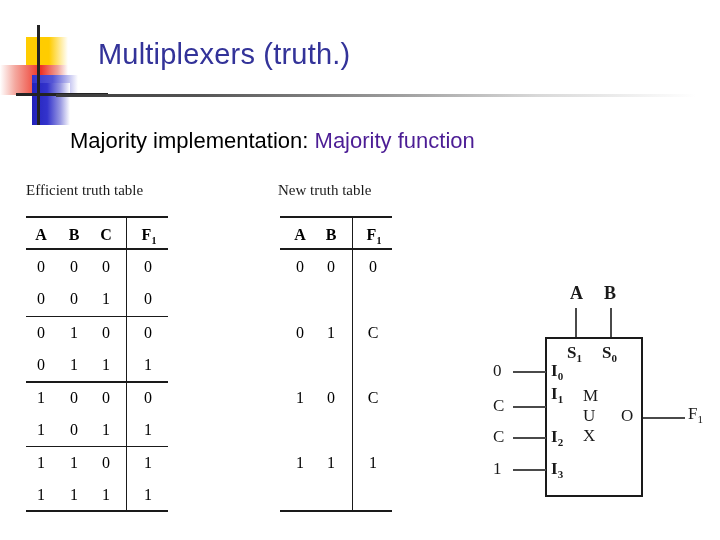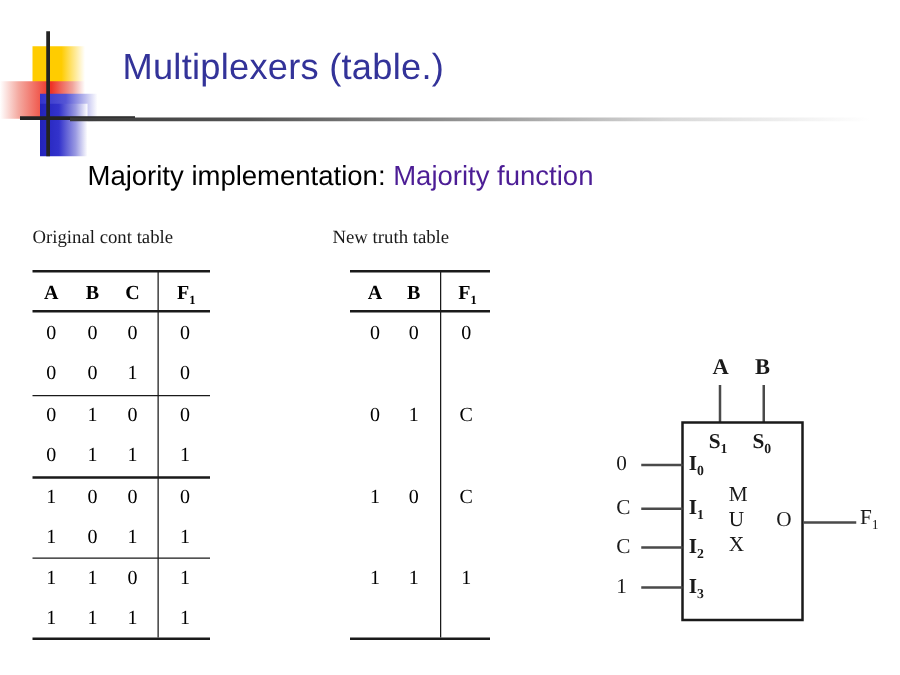--- a/index.html
+++ b/index.html
@@ -131,29 +131,29 @@
 
 <div class="logo">
   <div class="sq-yellow"></div>
   <div class="sq-red"></div>
   <div class="sq-blue2"></div>
   <div class="sq-blue"></div>
   <div class="line-v"></div>
   <div class="line-h"></div>
 </div>
 
-<div class="slide-title">Multiplexers (table.)</div>
+<div class="slide-title">Multiplexers (truth.)</div>
 <div class="title-rule"></div>
 
 <div class="subtitle">
   <span class="lead">Majority implementation:</span>
   <span class="accent">Majority function</span>
 </div>
 
-<div class="tbl-caption" style="left:26px; top:182px;">Original cont table</div>
+<div class="tbl-caption" style="left:26px; top:182px;">Efficient truth table</div>
 
 <div>
 
   <div class="rule thick" style="left:26px; top:216px; width:142px;"></div>
   <div class="rule thick" style="left:26px; top:248px; width:142px;"></div>
   <div class="rule thin" style="left:26px; top:316px; width:142px;"></div>
   <div class="rule thick" style="left:26px; top:381px; width:142px;"></div>
   <div class="rule thin" style="left:26px; top:446px; width:142px;"></div>
   <div class="rule thick" style="left:26px; top:510px; width:142px;"></div>
 
@@ -198,21 +198,21 @@
   <div class="cell" style="left:63px; top:454px; width:22px;">1</div>
   <div class="cell" style="left:95px; top:454px; width:22px;">0</div>
   <div class="cell" style="left:137px; top:454px; width:22px;">1</div>
 
   <div class="cell" style="left:30px; top:486px; width:22px;">1</div>
   <div class="cell" style="left:63px; top:486px; width:22px;">1</div>
   <div class="cell" style="left:95px; top:486px; width:22px;">1</div>
   <div class="cell" style="left:137px; top:486px; width:22px;">1</div>
 </div>
 
-<div class="tbl-caption" style="left:266px; top:182px;">New truth table</div>
+<div class="tbl-caption" style="left:278px; top:182px;">New truth table</div>
 
 <div>
   <div class="rule thick" style="left:280px; top:216px; width:112px;"></div>
   <div class="rule thick" style="left:280px; top:248px; width:112px;"></div>
   <div class="rule thick" style="left:280px; top:510px; width:112px;"></div>
   <div class="vrule" style="left:352px; top:216px; height:294px;"></div>
 
   <div class="cell hdr" style="left:289px; top:226px; width:22px;">A</div>
   <div class="cell hdr" style="left:320px; top:226px; width:22px;">B</div>
   <div class="cell hdr" style="left:362px; top:226px; width:24px;"><span>F</span><sub>1</sub></div>
@@ -251,21 +251,21 @@
   <div class="dlabel" style="left:493px; top:396px;">C</div>
   <div class="dlabel" style="left:493px; top:427px;">C</div>
   <div class="dlabel" style="left:493px; top:459px;">1</div>
 
   <div class="wire-h" style="left:513px; top:371px; width:33px;"></div>
   <div class="wire-h" style="left:513px; top:406px; width:33px;"></div>
   <div class="wire-h" style="left:513px; top:437px; width:33px;"></div>
   <div class="wire-h" style="left:513px; top:469px; width:33px;"></div>
 
   <div class="dlabel bold" style="left:551px; top:361px;"><span>I</span><sub>0</sub></div>
-  <div class="dlabel bold" style="left:551px; top:396px;"><span>I</span><sub>1</sub></div>
+  <div class="dlabel bold" style="left:551px; top:384px;"><span>I</span><sub>1</sub></div>
   <div class="dlabel bold" style="left:551px; top:427px;"><span>I</span><sub>2</sub></div>
   <div class="dlabel bold" style="left:551px; top:459px;"><span>I</span><sub>3</sub></div>
 
   <div class="dlabel" style="left:583px; top:386px;">M</div>
   <div class="dlabel" style="left:583px; top:406px;">U</div>
   <div class="dlabel" style="left:583px; top:426px;">X</div>
 
   <div class="dlabel" style="left:621px; top:406px;">O</div>
   <div class="wire-h" style="left:643px; top:417px; width:42px;"></div>
   <div class="dlabel" style="left:688px; top:404px;"><span>F</span><sub>1</sub></div>

